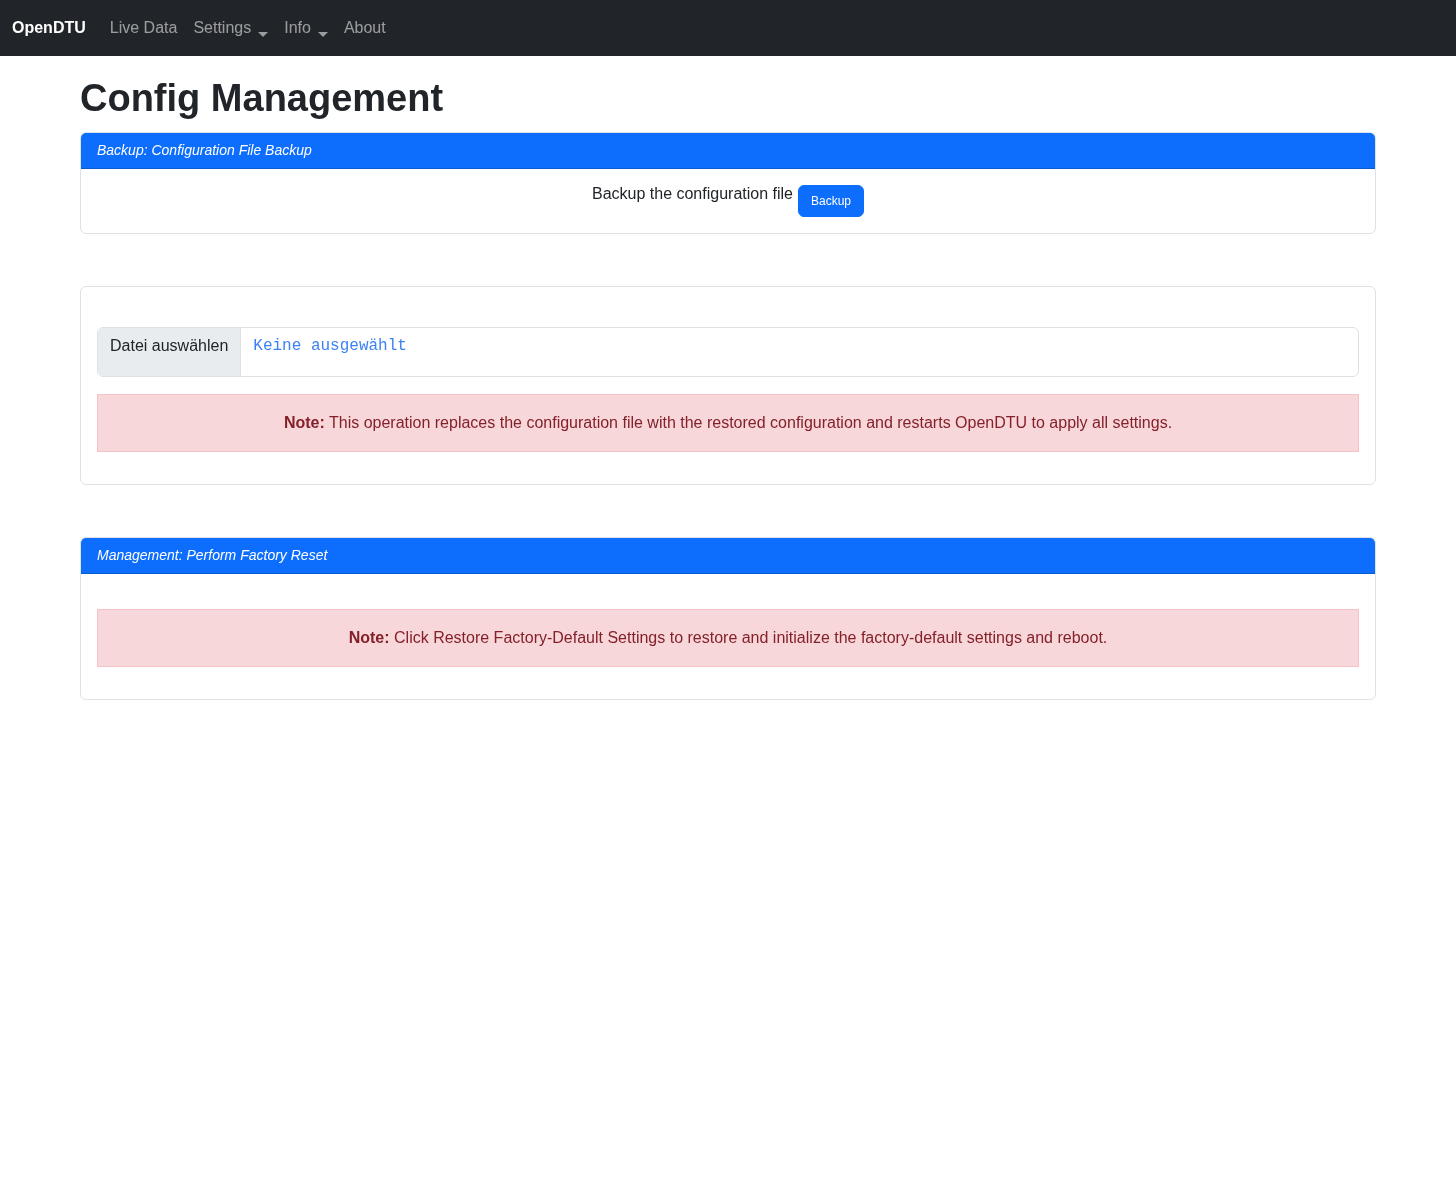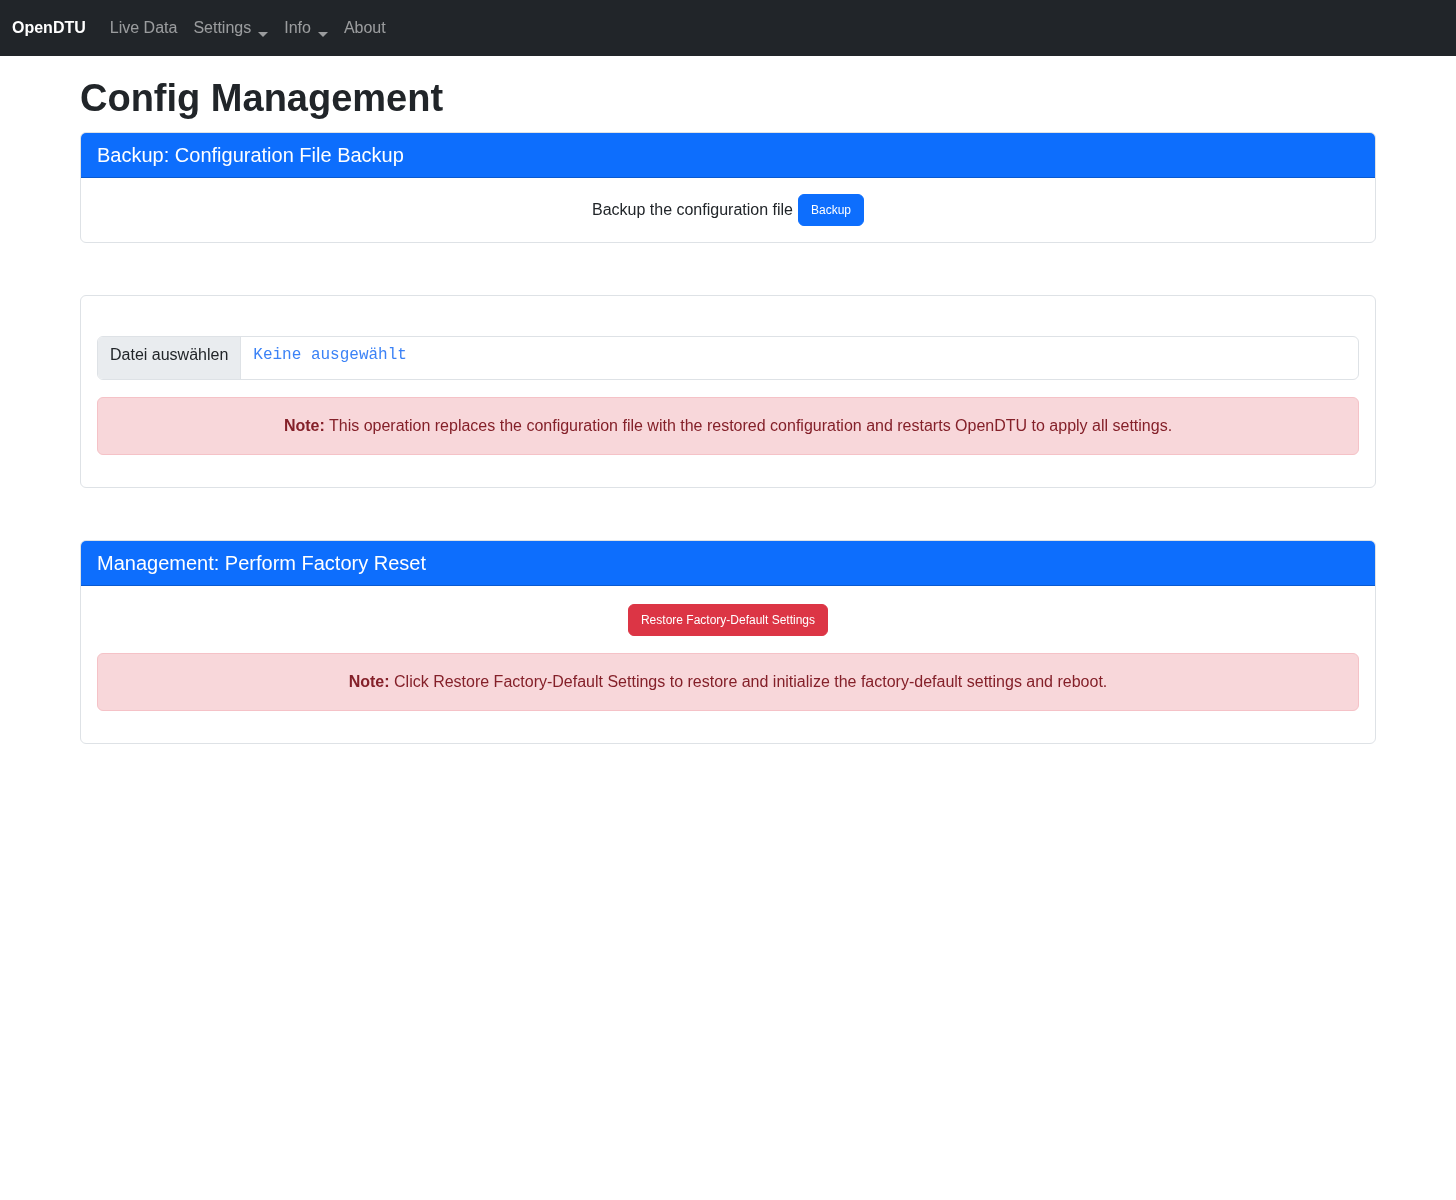--- a/index.html
+++ b/index.html
@@ -71,25 +71,26 @@
   
   .card {
     border: 1px solid #dee2e6;
     border-radius: 6px;
     margin-bottom: 52px;
     background: #ffffff;
   }
   .card-header {
     background: #0d6efd;
     color: #ffffff;
-    font-size: 20px;
+    font-size: 14px;
     padding: 7px 16px;
     line-height: 1.5;
     border-bottom: 1px solid rgba(0,0,0,0.175);
     border-radius: 5px 5px 0 0;
+    font-style: italic;
   }
   .card-body { padding: 16px; }
 
   
   .btn {
     display: inline-block;
     font-size: 12px;
     line-height: 1.5;
     padding: 6px 12px;
     border-radius: 6px;
@@ -105,31 +106,30 @@
   }
   .btn-danger {
     background: #dc3545;
     border-color: #dc3545;
     color: #ffffff;
   }
 
   
   .backup-row {
     display: flex;
-    align-items: center;
     justify-content: center;
     gap: 5px;
   }
   .backup-text { font-size: 16px; }
 
   
   .file-input {
     margin-top: 24px;
     width: 100%;
-    height: 44px;
+    height: 50px;
     border: 1px solid #dee2e6;
     border-radius: 6px;
     display: flex;
     align-items: stretch;
     overflow: hidden;
     cursor: pointer;
     background: #ffffff;
   }
   .file-btn {
     background: #e9ecef;
@@ -147,21 +147,21 @@
     font-family: Liberation Mono, monospace;
   }
 
   
   .alert-danger {
     margin-top: 17px;
     margin-bottom: 16px;
     background: #f8d7da;
     border: 1px solid #f5c2c7;
     color: #842029;
-    border-radius: 6px;
+    border-radius: 0;
     padding: 16px;
     text-align: center;
     font-size: 16px;
     line-height: 1.5;
   }
   .alert-danger b { font-weight: 700; }
 
   
   .reset-body { padding: 18px 16px 16px 16px; }
   .reset-btn-row {
@@ -223,22 +223,19 @@
       </div>
       <div class="alert-danger">
         <b>Note:</b><span> This operation replaces the configuration file with the restored configuration and restarts OpenDTU to apply all settings.</span>
       </div>
     </div>
   </div>
 
   <div class="card">
     <div class="card-header">Management: Perform Factory Reset</div>
     <div class="card-body reset-body">
-      <div class="reset-btn-row">
-        <button class="btn btn-danger">Restore Factory-Default Settings</button>
-      </div>
       <div class="alert-danger">
         <b>Note:</b><span> Click Restore Factory-Default Settings to restore and initialize the factory-default settings and reboot.</span>
       </div>
     </div>
   </div>
 
 </div>
 
 </body></html>

